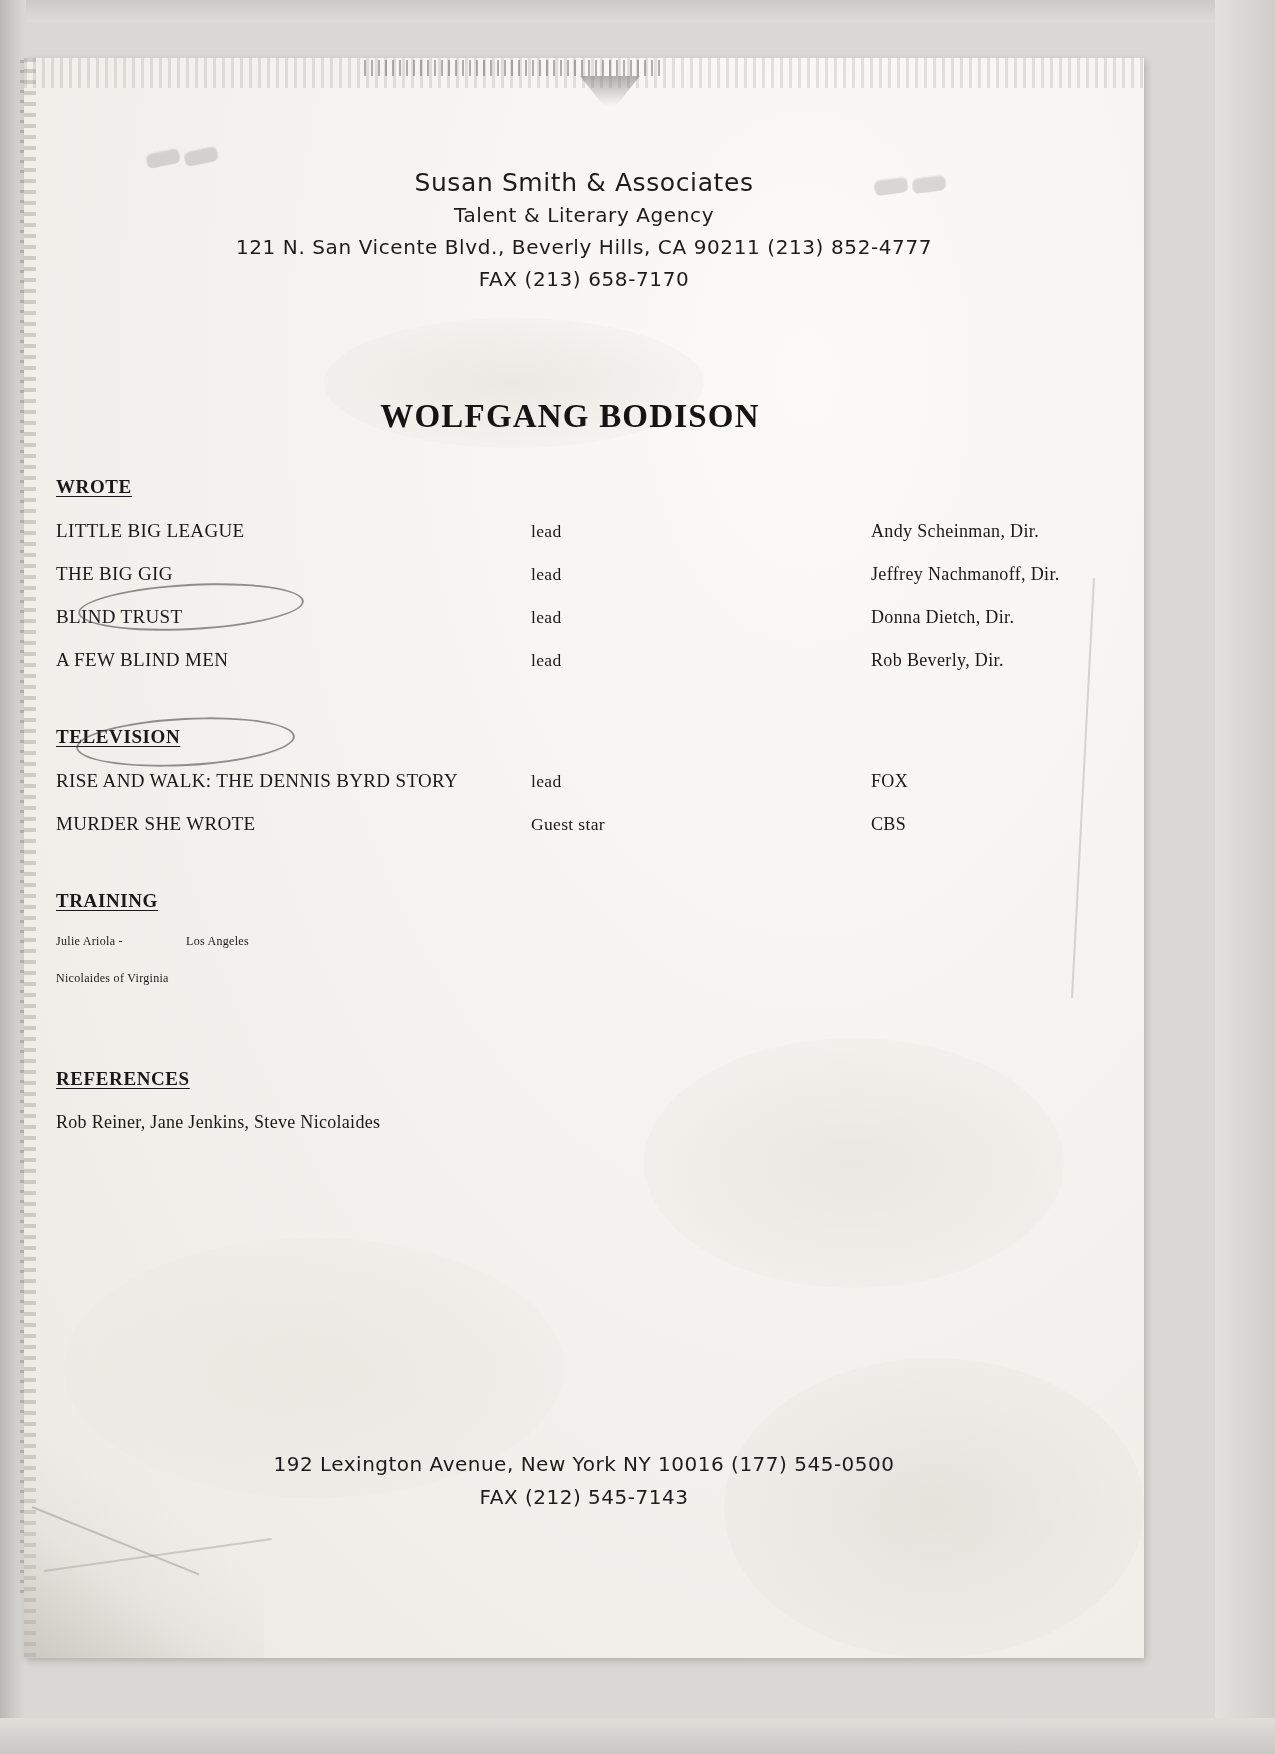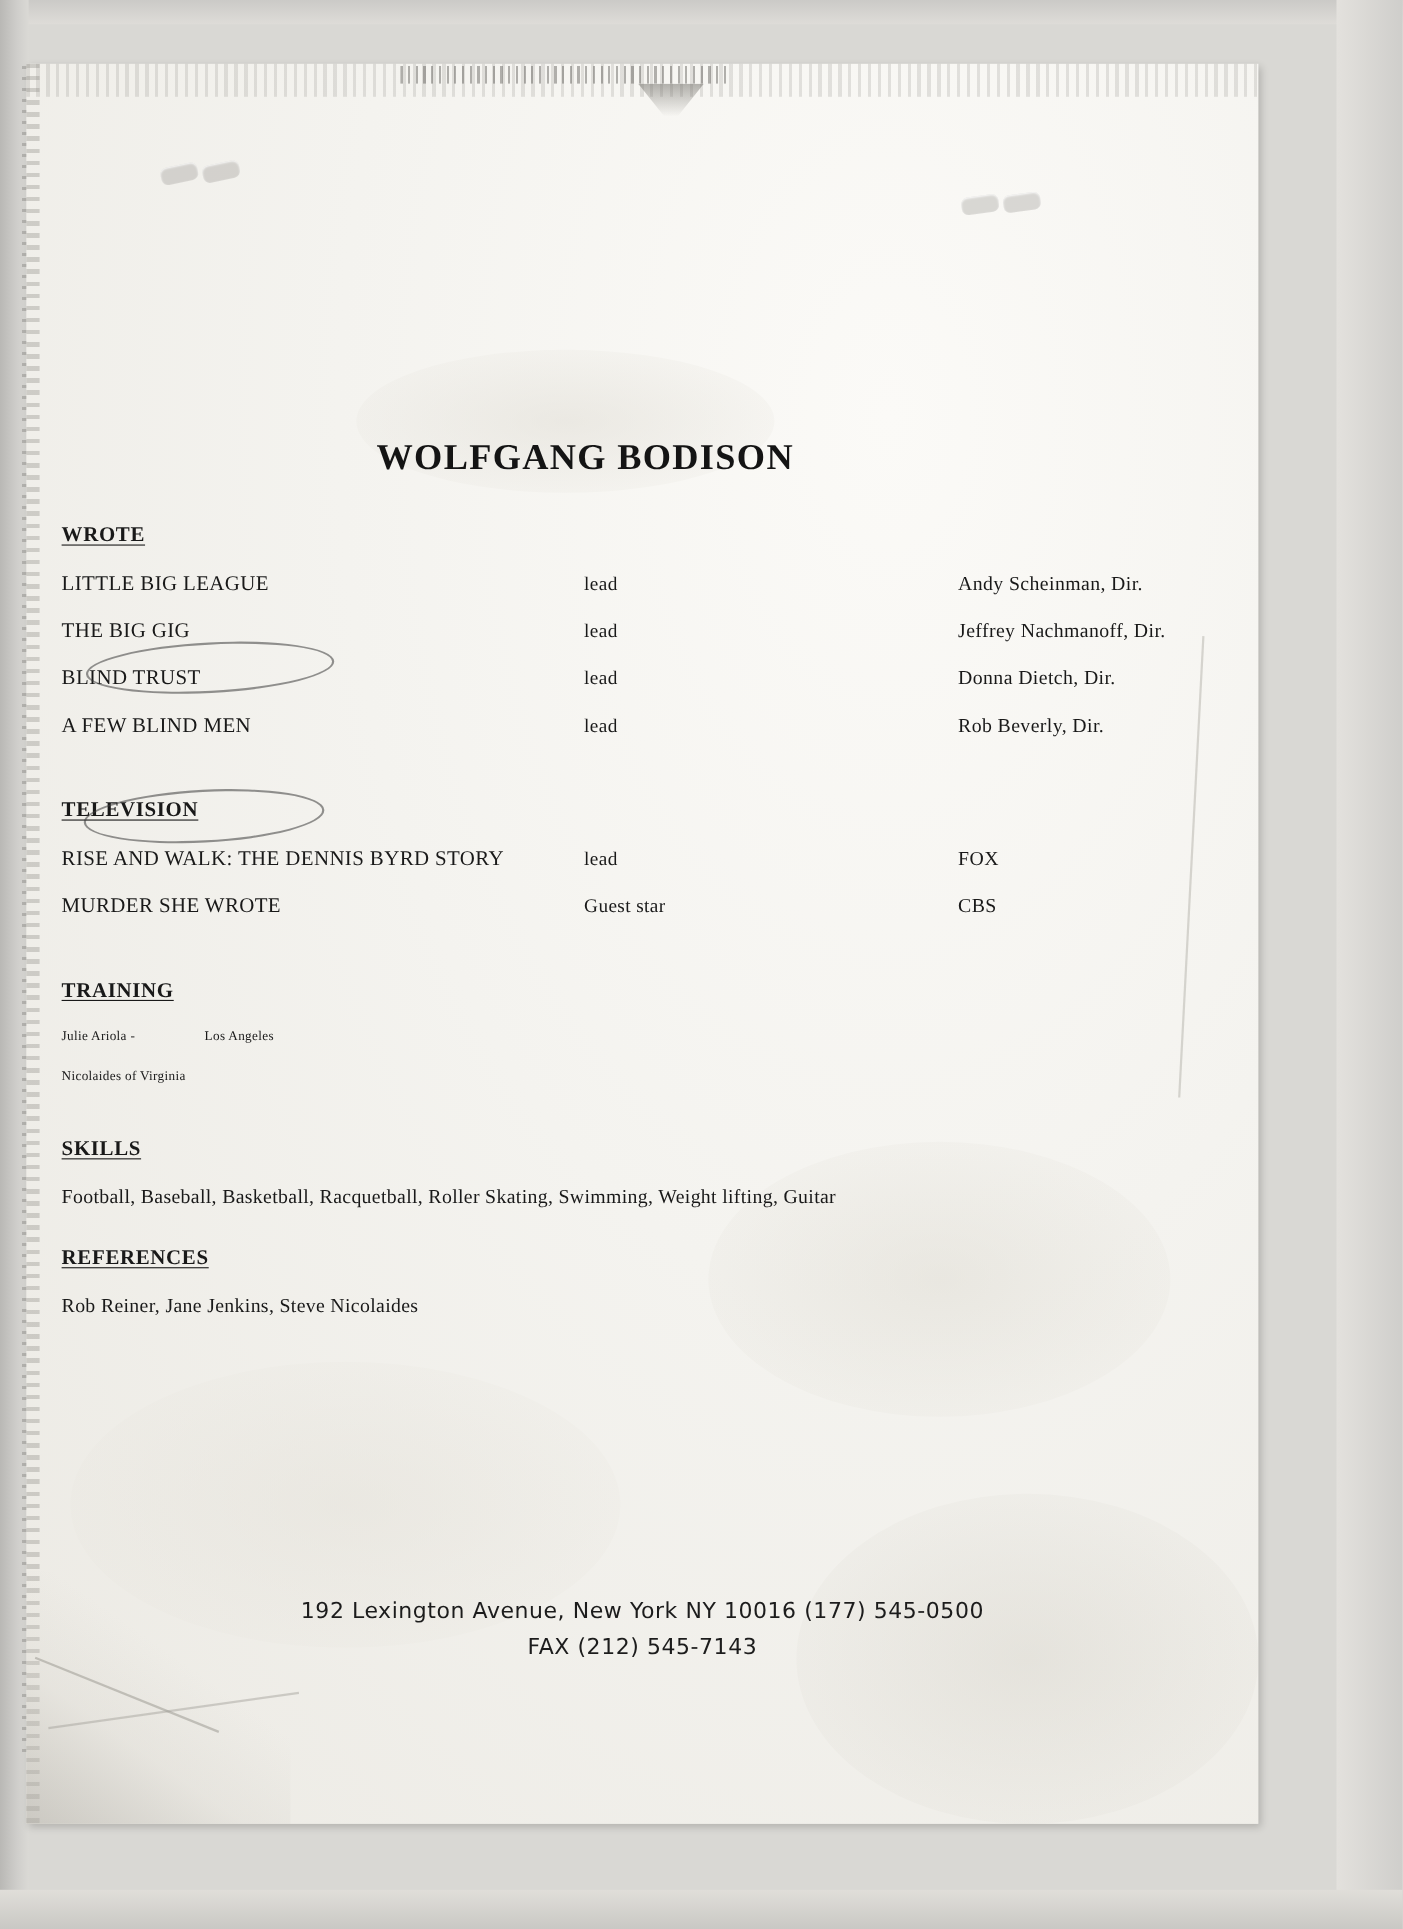--- a/index.html
+++ b/index.html
@@ -181,20 +181,21 @@
   .cand-name {
     position: absolute;
     left: 0; top: 340px;
     width: 1016px;
     text-align: center;
     font-family: "Liberation Serif", serif;
     font-weight: bold;
     font-size: 33px;
     letter-spacing: 1.2px;
     color: #141414;
+    padding-left: 38px;
   }
 
   
   .body {
     position: absolute;
     left: 32px;
     top: 418px;
     width: 1060px;
     color: #191919;
   }
@@ -291,20 +292,26 @@
     <div class="crumple"></div>
     <div class="crease1"></div>
     <div class="crease2"></div>
     <div class="crease3"></div>
 
     <div class="staple s1"></div>
     <div class="staple s2"></div>
     <div class="staple s3"></div>
     <div class="staple s4"></div>
 
+    <div class="letterhead">
+      <div class="lh-name">Susan Smith &amp; Associates</div>
+      <div class="lh-sub">Talent &amp; Literary Agency</div>
+      <div class="lh-addr">121 N. San Vicente Blvd., Beverly Hills, CA 90211 (213) 852-4777</div>
+      <div class="lh-fax">FAX (213) 658-7170</div>
+    </div>
 
     <div class="cand-name">WOLFGANG BODISON</div>
 
     <div class="body">
 
       <div>
         <div class="section-head">WROTE</div>
         <div class="rows">
 
           <div class="row">
@@ -362,24 +369,20 @@
         <div class="section-head">TRAINING</div>
         <div class="plain-line train-line">
           <span class="train-a">Julie Ariola -</span>
           <span>Los Angeles</span>
         </div>
         <div class="plain-line">Nicolaides of Virginia</div>
       </div>
 
       <div class="gap-md"></div>
 
-      <div>
-        <div class="section-head">SKILLS</div>
-        <div class="skills-line">Football, Baseball, Basketball, Racquetball, Roller Skating, Swimming, Weight lifting, Guitar</div>
-      </div>
 
       <div class="gap-lg"></div>
 
       <div>
         <div class="section-head">REFERENCES</div>
         <div class="ref-line">Rob Reiner, Jane Jenkins, Steve Nicolaides</div>
       </div>
 
     </div>
 

